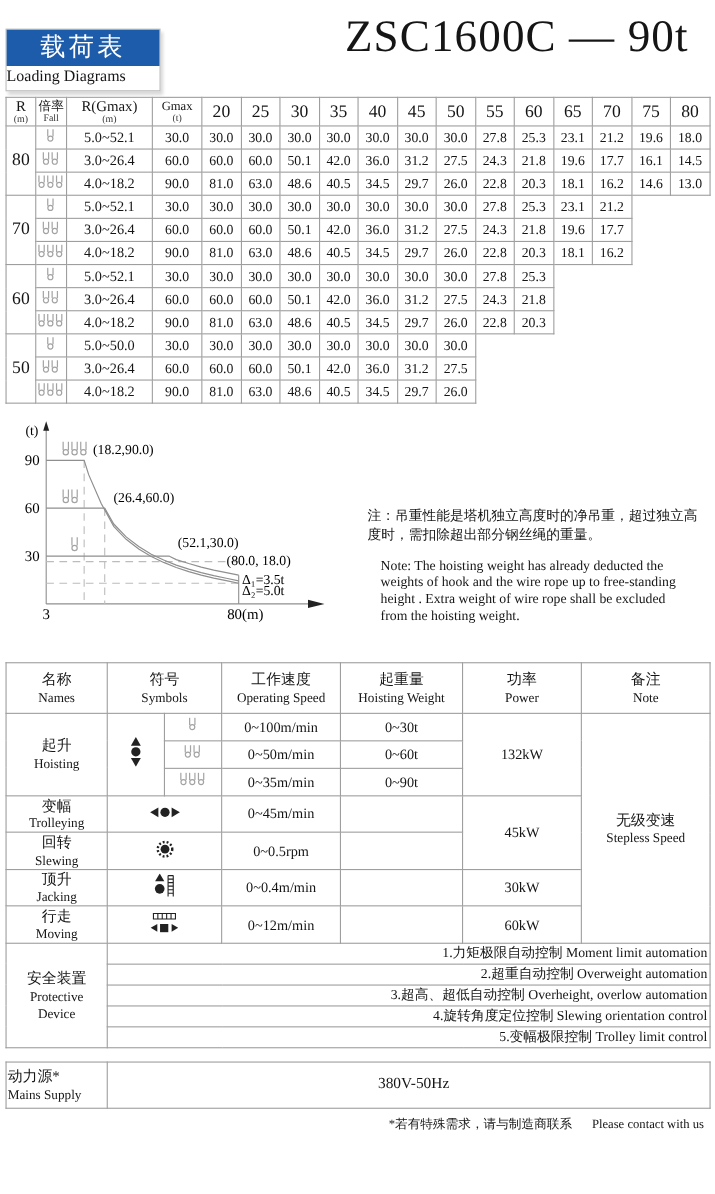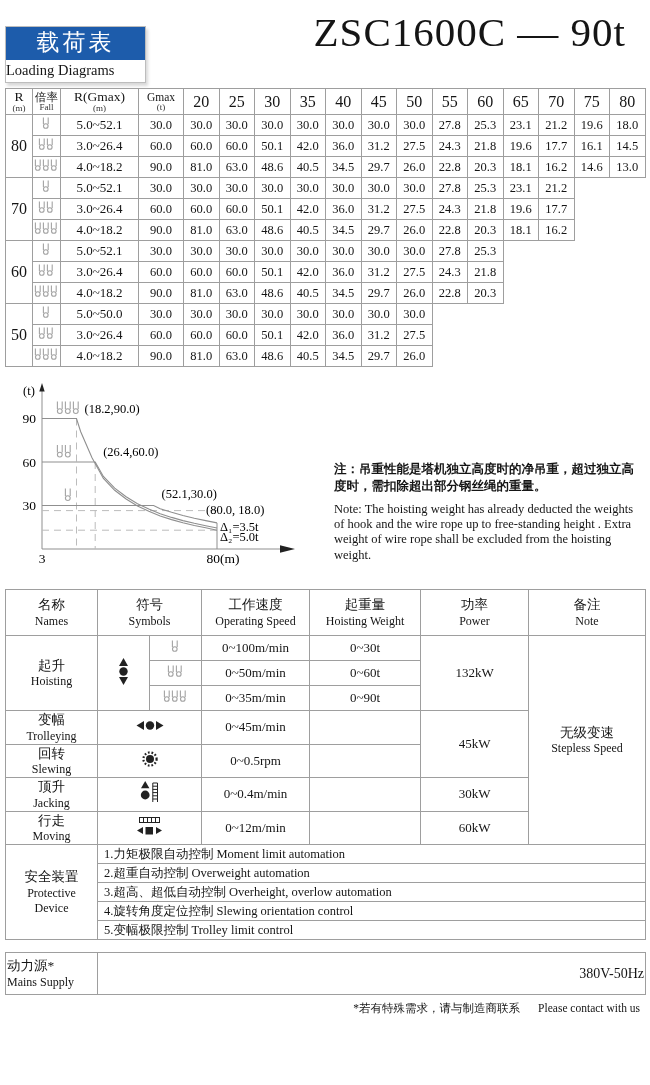--- a/index.html
+++ b/index.html
@@ -21,36 +21,36 @@
   .load-table td.fill{border:none}
   .load-table td.rangec{font-size:13px}
   .hm{font-size:13.5px;line-height:1.05}
   .hm2{font-size:11.5px;line-height:1.05}
   .hs{font-size:9px;line-height:1;color:#333}
   
   .chart-row{display:flex;align-items:flex-start;margin:14px 0 0 12px}
   .chart{flex:0 0 320px}
   .chart text{font-family:"Liberation Serif","DejaVu Serif",serif}
   .notes{width:308px;margin:80px 0 0 2px}
-  .note-zh{font-size:12.5px;font-weight:bold;line-height:1.35;margin:0 0 7px}
-  .note-en{font-size:12.5px;line-height:1.22;margin:0}
+  .note-zh{font-size:12.5px;font-weight:normal;line-height:1.35;margin:0 0 7px}
+  .note-en{font-size:12.5px;line-height:1.22;margin:12px}
   .badge2-wrap{margin:12px 0 0 5px}
   
-  .spec-table{width:640px;margin:10px 5px 0}
+  .spec-table{width:640px;margin:22px 5px 0}
   .spec-table td{border:1px solid #9e9e9e;text-align:center;font-size:13px;padding:0 2px;height:28px}
   .spec-table td.h{height:46px}
   .spec-table td.hsub{height:25px}
-  .spec-table td.saf{height:19px;text-align:left;padding-left:6px;font-size:12.5px}
+  .spec-table td.saf{height:19px;text-align:right;padding-left:6px;font-size:12.5px}
   .l1{font-size:13.5px;line-height:1.3}
   .l2{font-size:12px;line-height:1.25}
   
   .mains-table{width:640px;margin:12px 5px 0}
   .mains-table td{border:1px solid #9e9e9e;font-size:13px;height:42px}
   .mains-table td.mname{}
-  .mains-table td.mval{text-align:right;padding-left:10px;font-size:14px}
+  .mains-table td.mval{text-align:center;padding-left:10px;font-size:14px}
   .footnote{margin:6px 10px 0 0;text-align:right;font-size:11.5px}
   .fsep{display:inline-block;width:18px}
 </style>
 </head>
 <body>
 
 <div class="page">
 
   <div class="hdr">
     <div class="badge">

